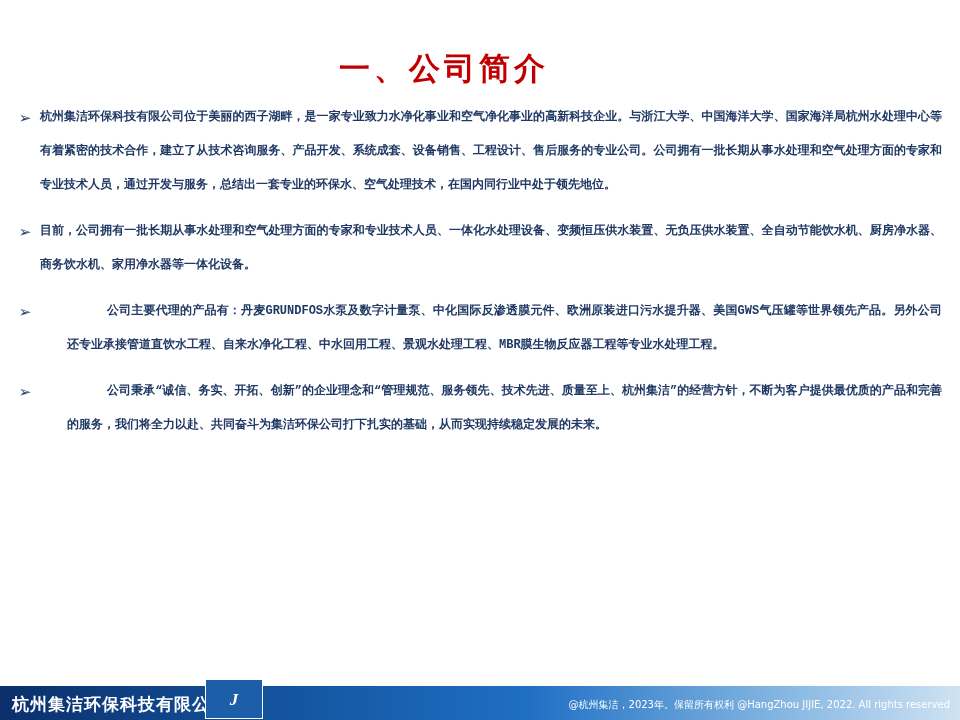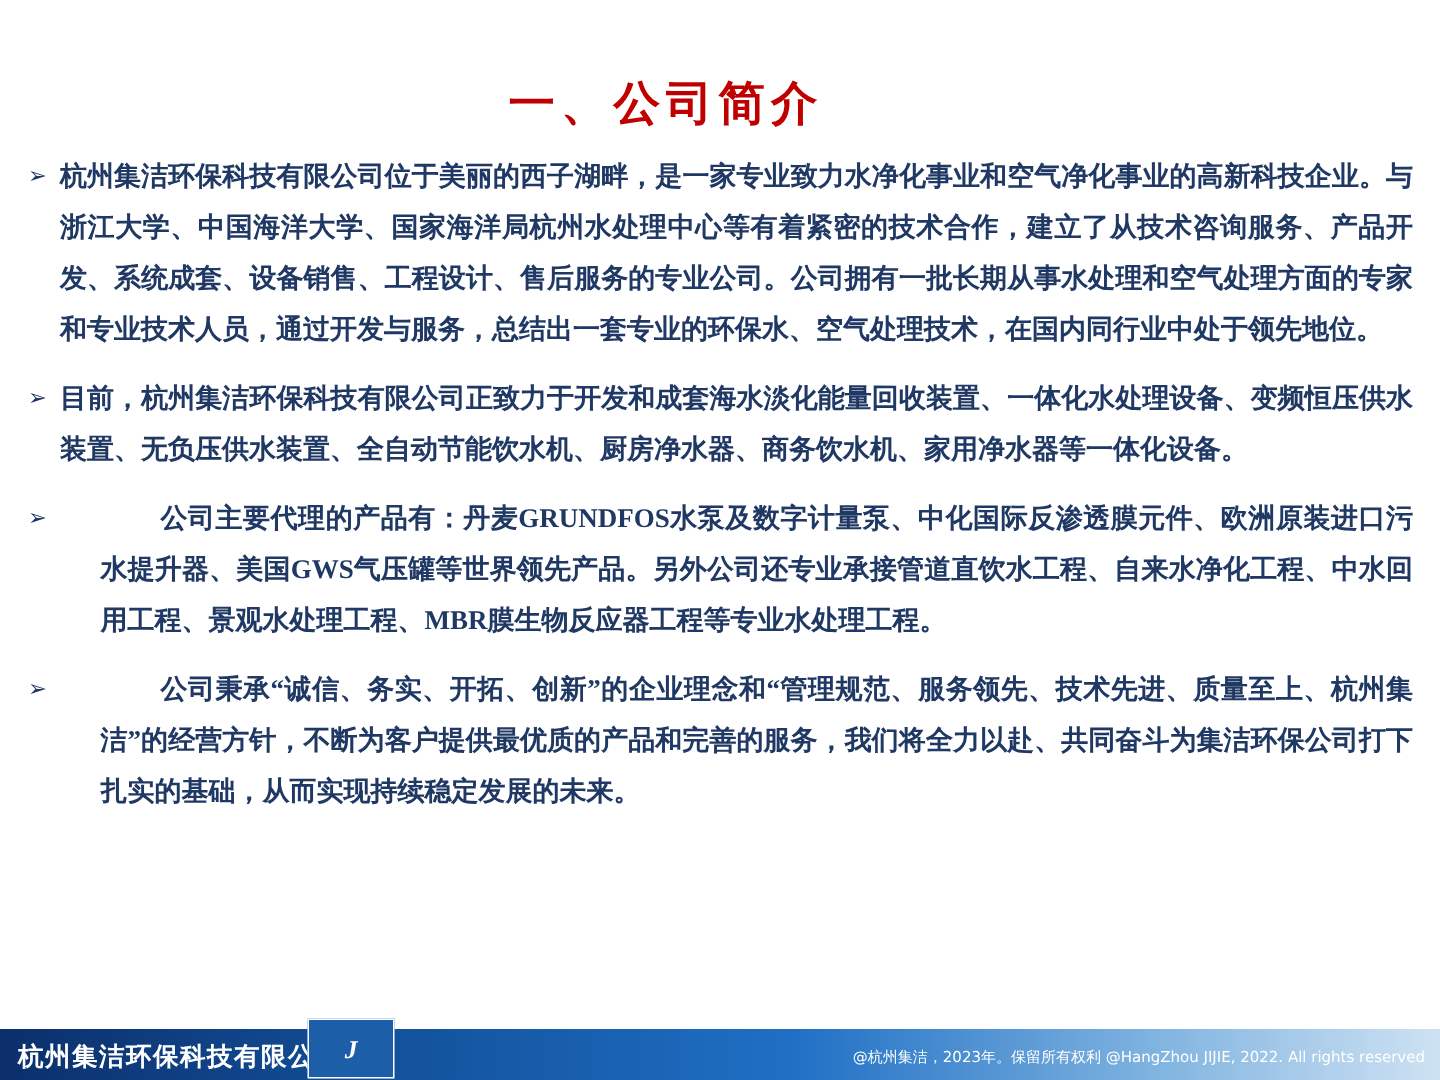--- a/index.html
+++ b/index.html
@@ -50,26 +50,26 @@
     width: 30px;
     text-align: center;
     color: #1f3864;
     font-size: 15px;
     line-height: 34px;
     padding-top: 1px;
   }
   .ptext {
     flex: 1 1 auto;
     color: #1f3864;
-    font-size: 18px;
+    font-size: 12px;
     line-height: 34px;
     font-weight: bold;
     text-align: justify;
     text-justify: inter-ideograph;
-    font-family: Liberation Serif, serif;
+    font-family: Liberation Mono, monospace;
     letter-spacing: 0px;
   }
   .ptext.indent {
     text-indent: 40px;
     margin-left: 27px;
   }
   .footer {
     position: absolute;
     left: 0;
     bottom: 0;
@@ -136,21 +136,21 @@
 
   <div class="content">
 
     <div class="para">
       <span class="bullet">➢</span>
       <span class="ptext">杭州集洁环保科技有限公司位于美丽的西子湖畔，是一家专业致力水净化事业和空气净化事业的高新科技企业。与浙江大学、中国海洋大学、国家海洋局杭州水处理中心等有着紧密的技术合作，建立了从技术咨询服务、产品开发、系统成套、设备销售、工程设计、售后服务的专业公司。公司拥有一批长期从事水处理和空气处理方面的专家和专业技术人员，通过开发与服务，总结出一套专业的环保水、空气处理技术，在国内同行业中处于领先地位。</span>
     </div>
 
     <div class="para">
       <span class="bullet">➢</span>
-      <span class="ptext">目前，杭州集洁环保科技有限公司正致力于开发和成套海水淡化能量回收装置、一体化水处理设备、变频恒压供水装置、无负压供水装置、全自动节能饮水机、厨房净水器、商务饮水机、家用净水器等一体化设备。</span>
+      <span class="ptext">目前，公司拥有一批长期从事水处理和空气处理方面的专家和专业技术人员、一体化水处理设备、变频恒压供水装置、无负压供水装置、全自动节能饮水机、厨房净水器、商务饮水机、家用净水器等一体化设备。</span>
     </div>
 
     <div class="para">
       <span class="bullet">➢</span>
       <span class="ptext indent">公司主要代理的产品有：丹麦GRUNDFOS水泵及数字计量泵、中化国际反渗透膜元件、欧洲原装进口污水提升器、美国GWS气压罐等世界领先产品。另外公司还专业承接管道直饮水工程、自来水净化工程、中水回用工程、景观水处理工程、MBR膜生物反应器工程等专业水处理工程。</span>
     </div>
 
     <div class="para">
       <span class="bullet">➢</span>
       <span class="ptext indent">公司秉承“诚信、务实、开拓、创新”的企业理念和“管理规范、服务领先、技术先进、质量至上、杭州集洁”的经营方针，不断为客户提供最优质的产品和完善的服务，我们将全力以赴、共同奋斗为集洁环保公司打下扎实的基础，从而实现持续稳定发展的未来。</span>

